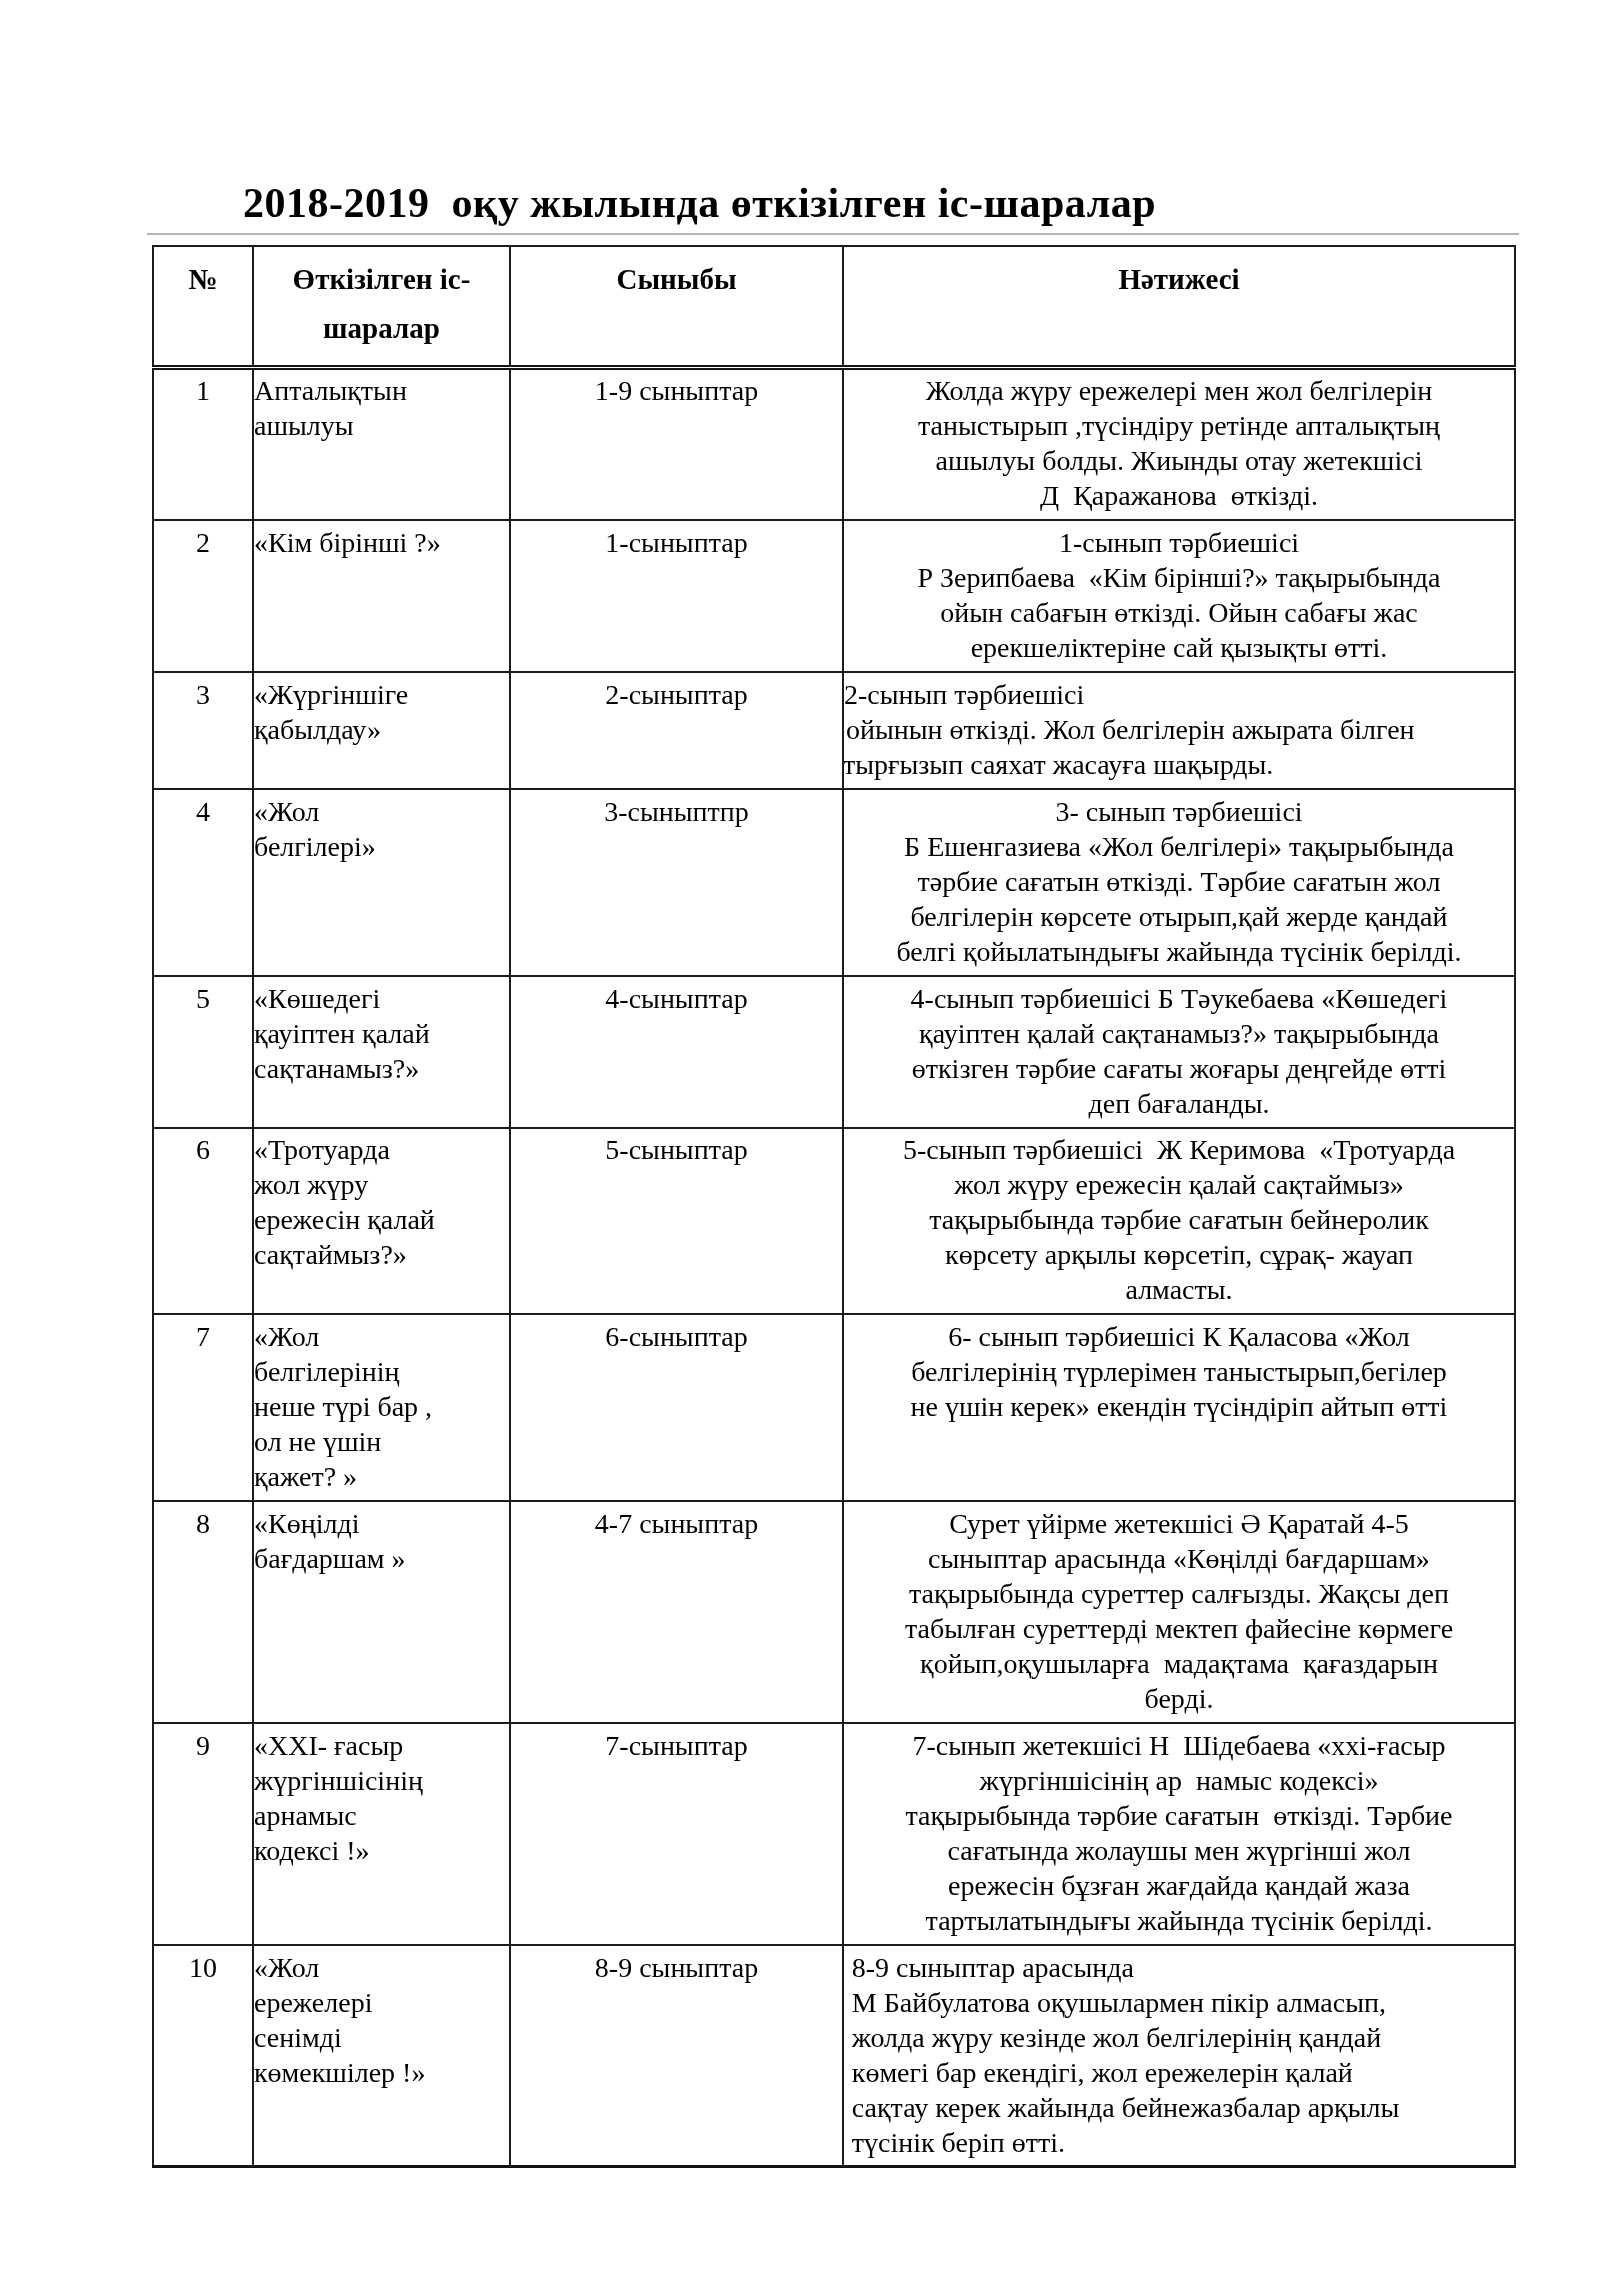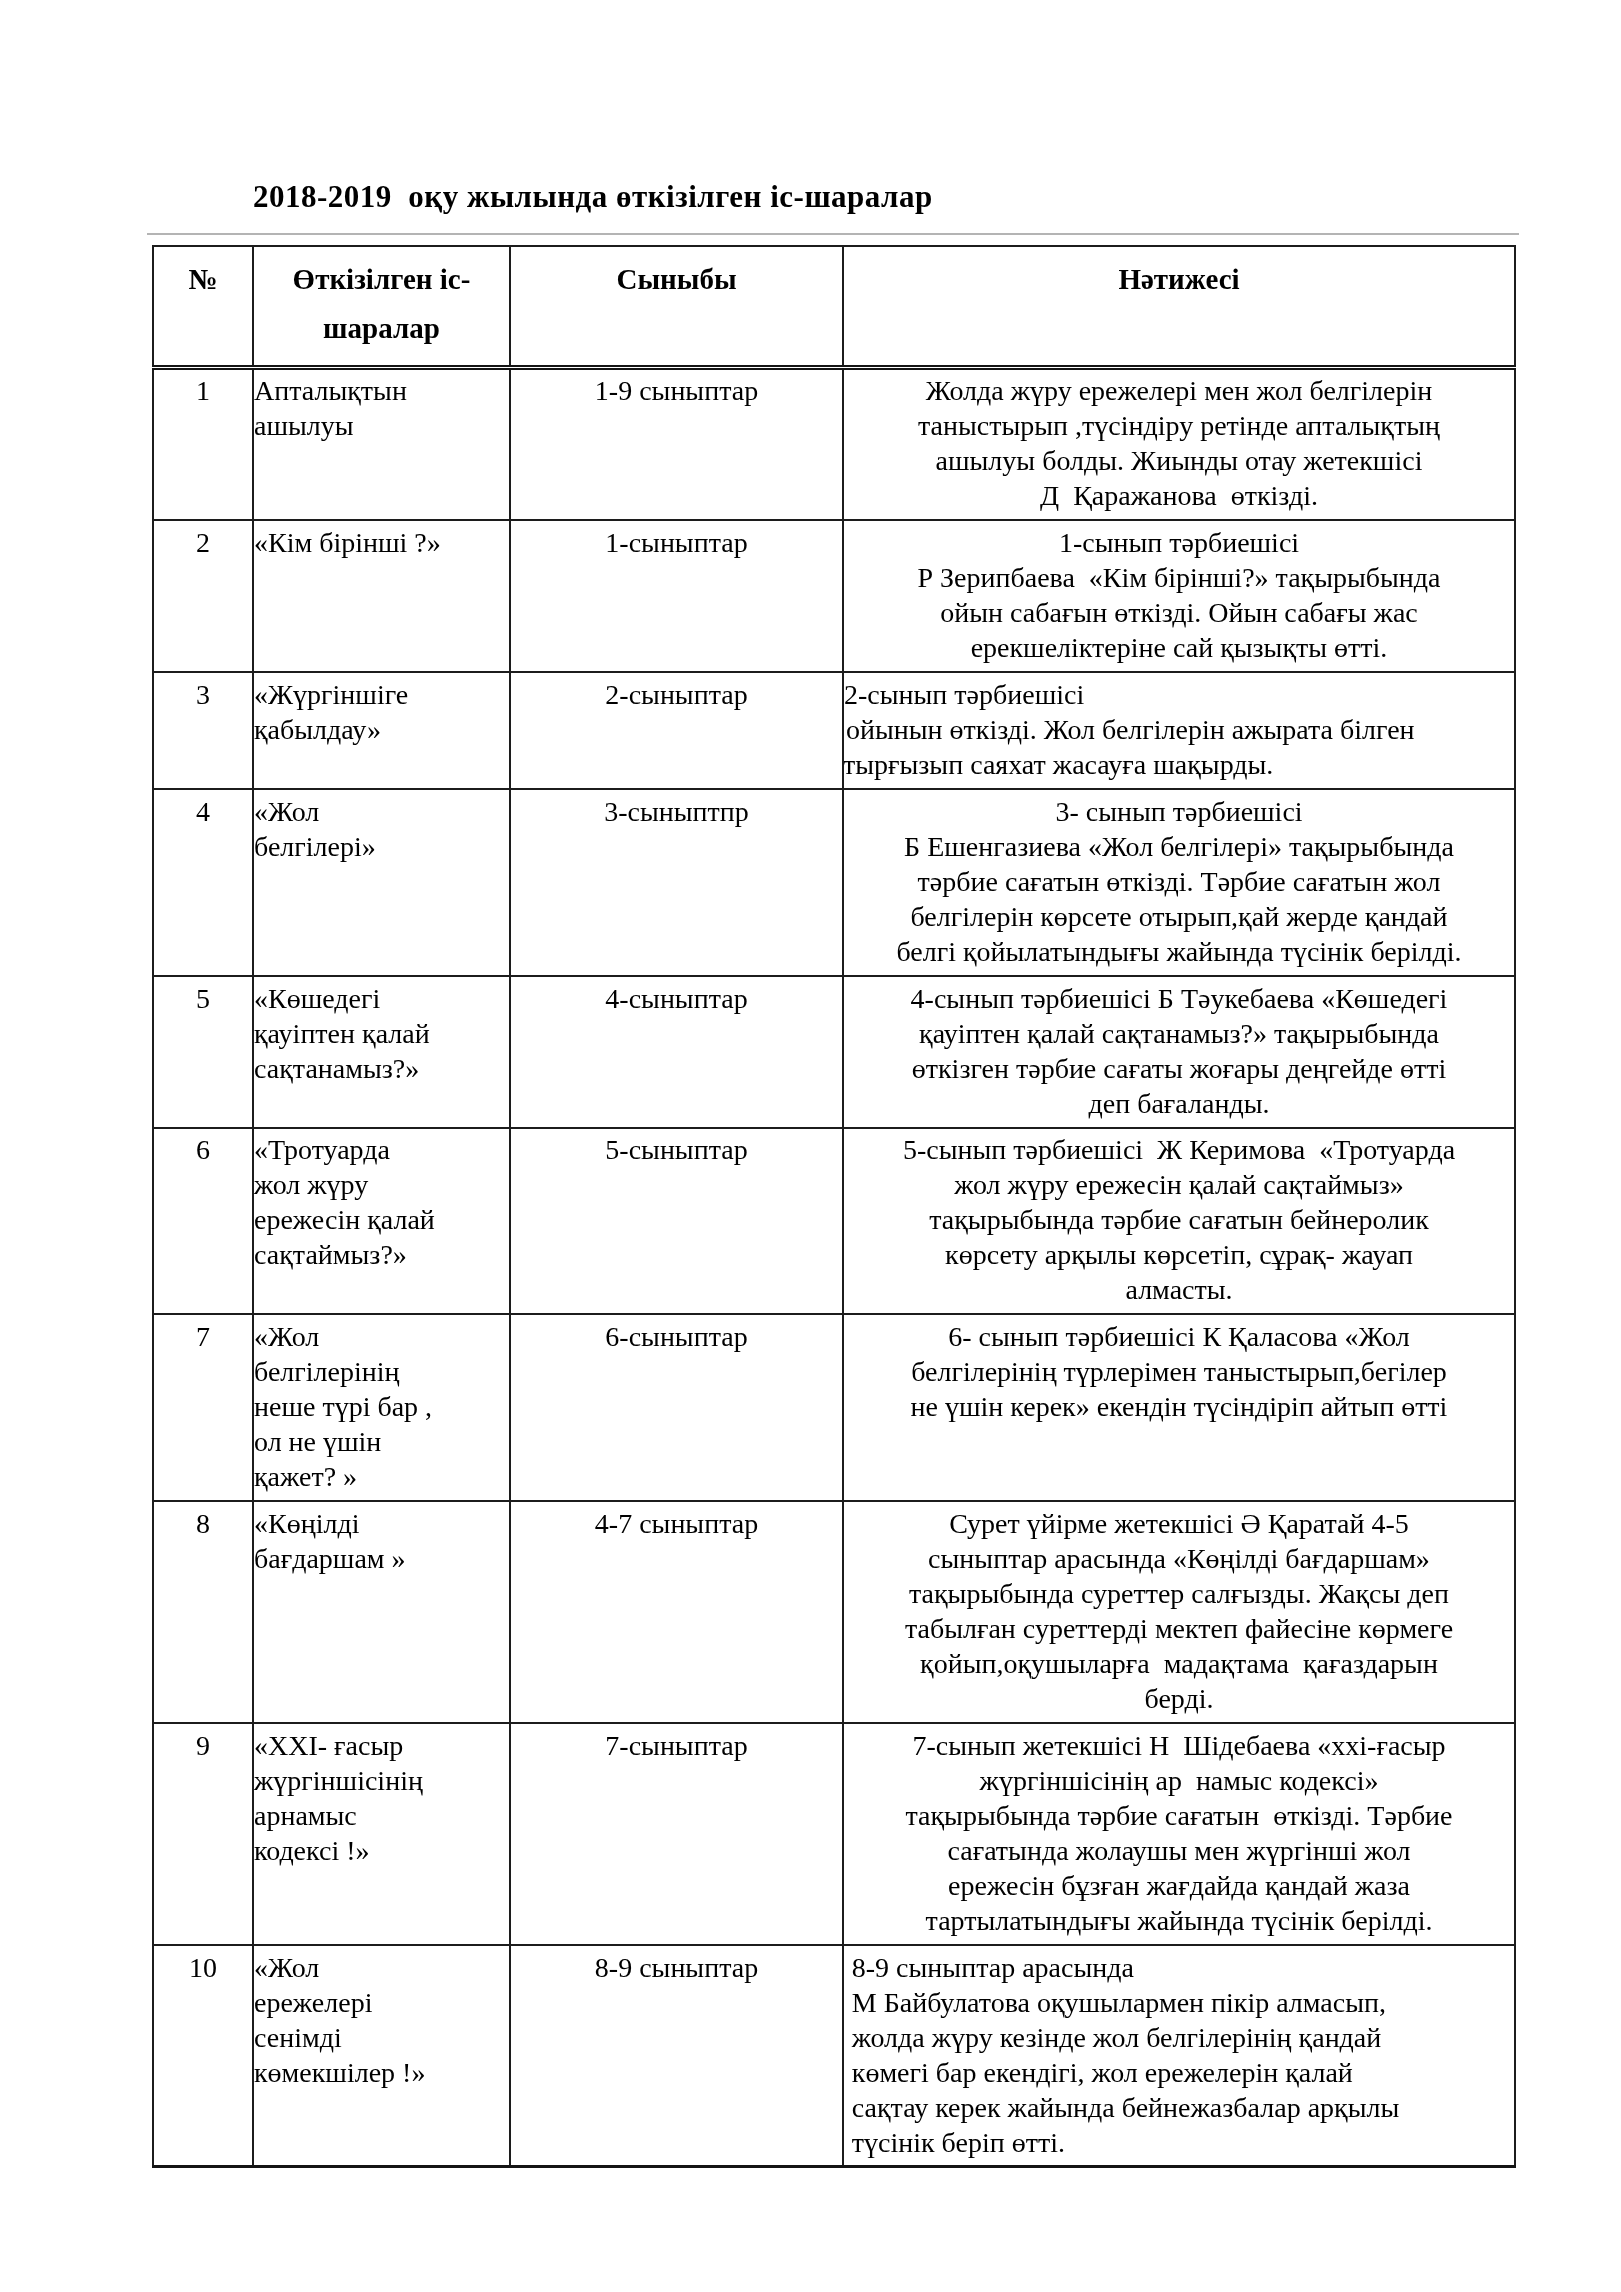--- a/index.html
+++ b/index.html
@@ -7,22 +7,22 @@
     position:relative;
     width:1621px; height:2293px;
     margin:0 auto;
     background:#ffffff;
     font-family:"Liberation Serif","DejaVu Serif",serif;
     color:#000000;
     overflow:hidden;
   }
   .doc-title {
     position:absolute;
-    left:253px; top:179px;
-    font-size:31px;
+    left:243px; top:179px;
+    font-size:42px;
     font-weight:bold;
     white-space:pre-wrap;
     letter-spacing:0.5px;
   }
   .top-rule {
     position:absolute;
     left:147px; top:233px;
     width:1372px; height:2px;
     background:#b4b4b4;
   }

